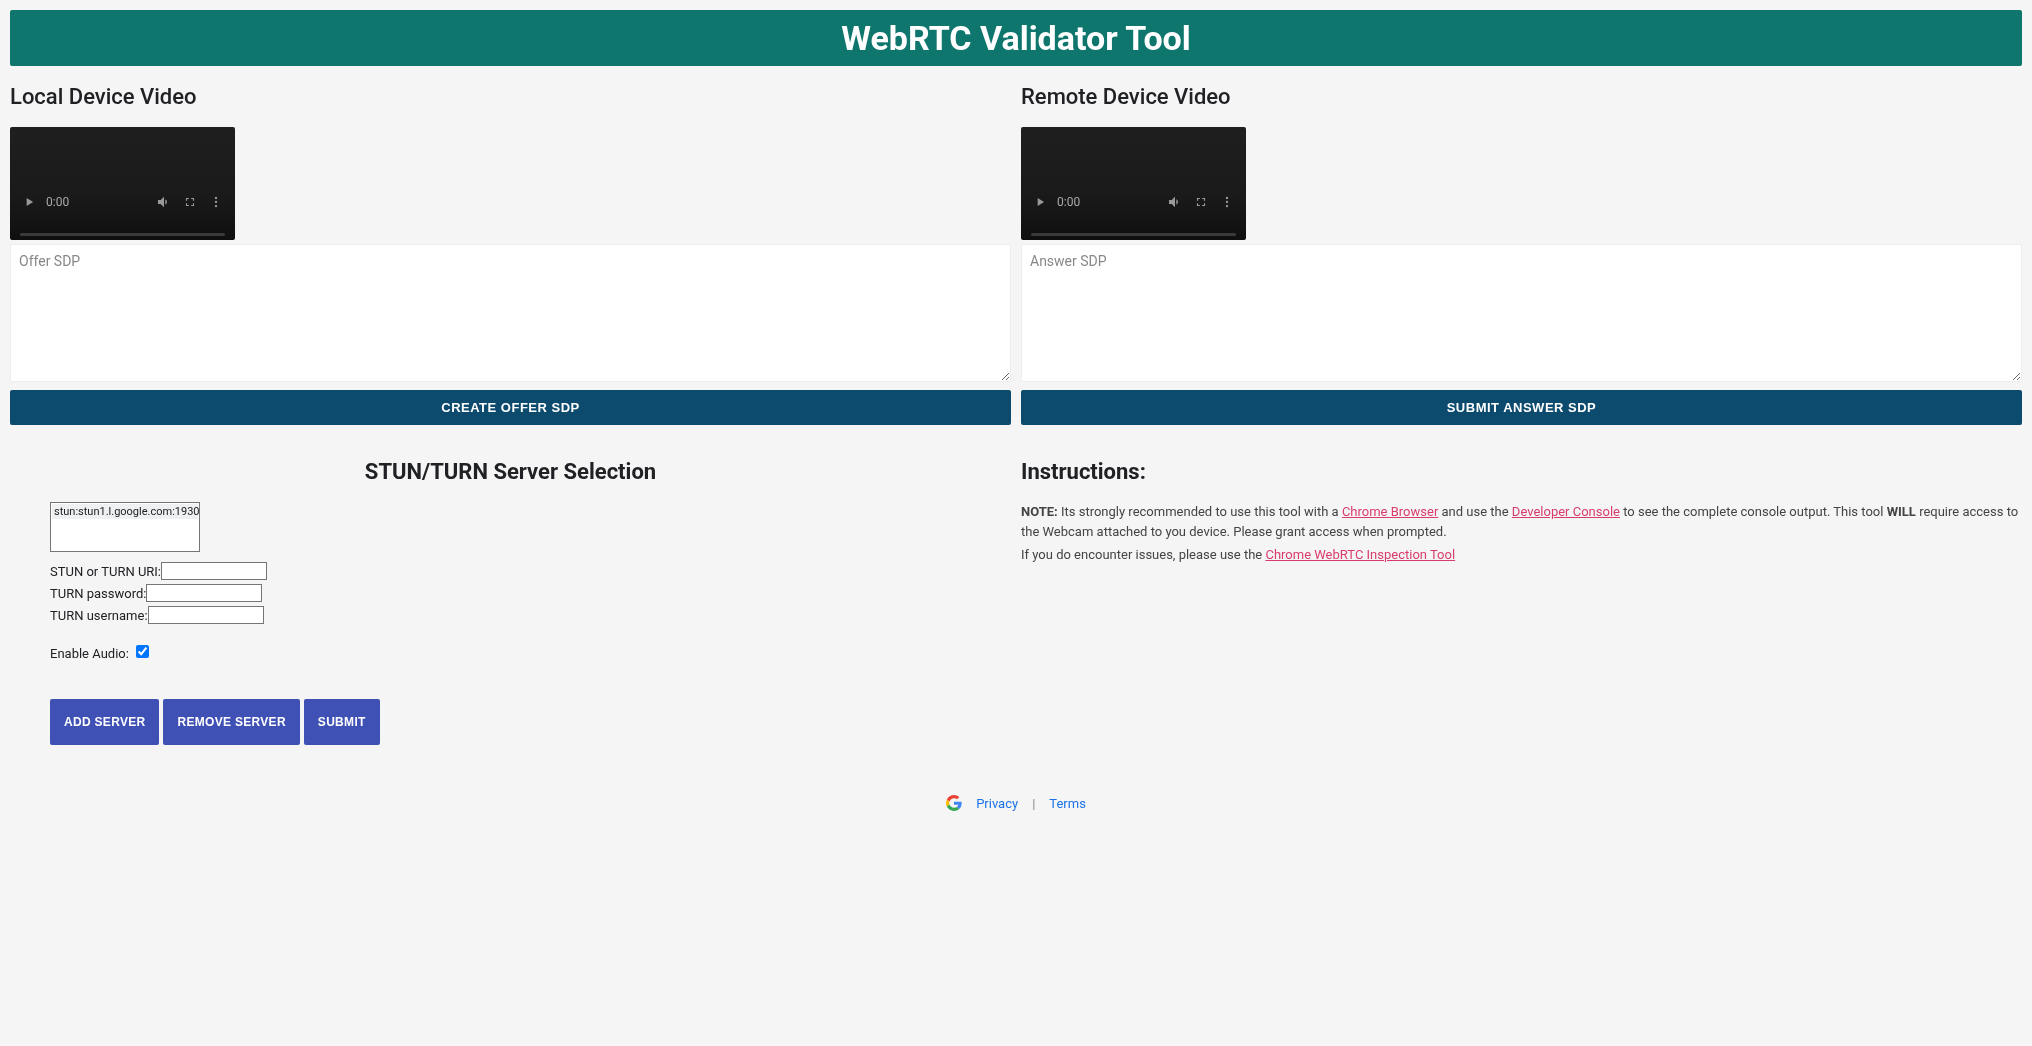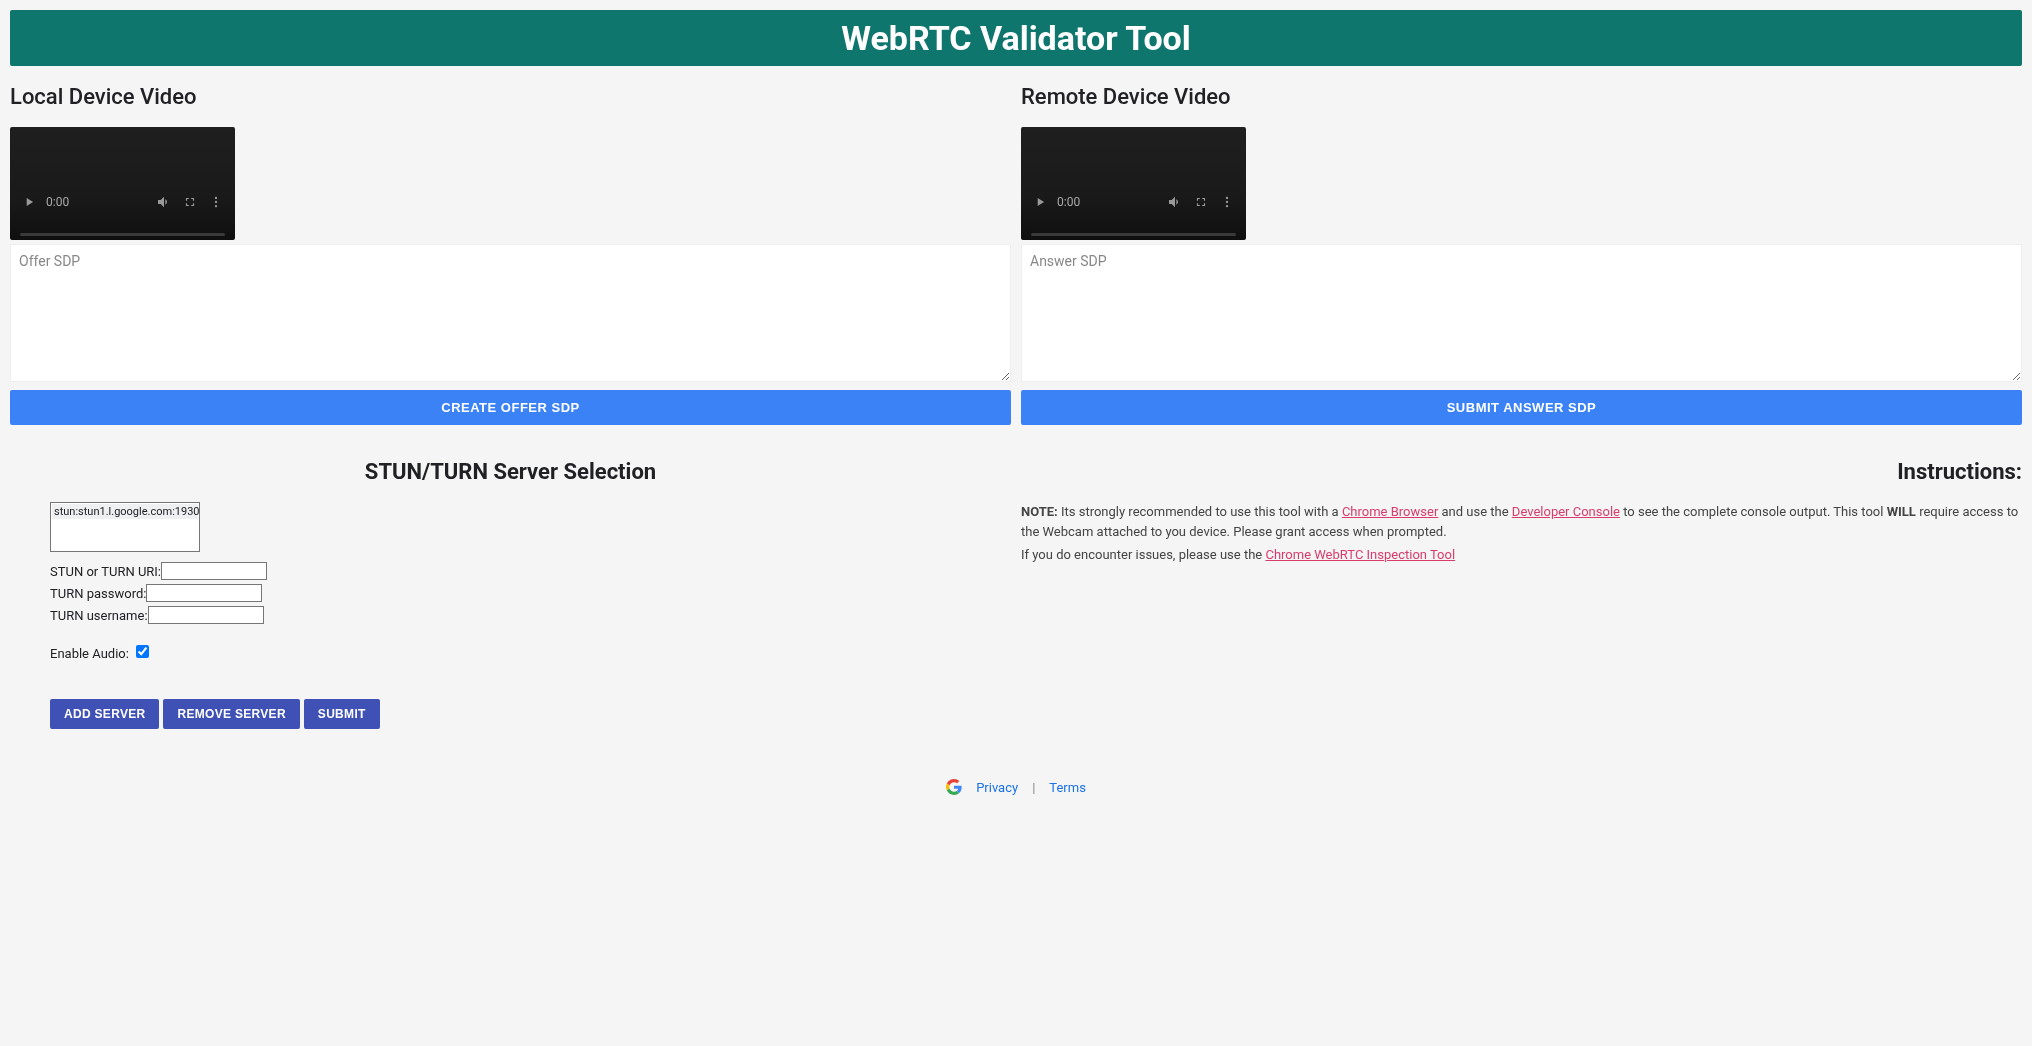--- a/index.html
+++ b/index.html
@@ -83,38 +83,38 @@
     background: #fff;
     font-family: inherit;
     font-size: 14px;
     padding: 8px;
     color: #202124;
     margin-top: 4px;
   }
   .sdp-textarea::placeholder { color: #888; }
   .wide-button {
     margin-top: 8px;
-    background: #3b82f6;
+    background: #0c4a6e;
     color: #fff;
     border: none;
     font-size: 13px;
     font-weight: 700;
     letter-spacing: 0.5px;
     padding: 10px;
     border-radius: 2px;
     cursor: pointer;
     text-transform: uppercase;
   }
   .sub-h2 {
     font-size: 22px;
     font-weight: 700;
     margin: 34px 0 18px 0;
     text-align: center;
   }
-  .sub-h2.left { text-align: right; }
+  .sub-h2.left { text-align: left; }
   .form-block { padding: 0 40px; font-size: 13px; color: #202124; }
   .listbox {
     width: 150px;
     height: 50px;
     border: 1px solid #767676;
     background: #fff;
     font-size: 11px;
     overflow-y: scroll;
     padding: 1px;
     margin-bottom: 10px;
@@ -147,21 +147,21 @@
     gap: 4px;
     margin-top: 38px;
   }
   .btn-small {
     background: #3f51b5;
     color: #fff;
     border: none;
     font-size: 12px;
     font-weight: 700;
     letter-spacing: 0.3px;
-    padding: 8px 14px;
+    padding: 16px 14px;
     border-radius: 2px;
     cursor: pointer;
     text-transform: uppercase;
   }
   .instructions {
     font-size: 13px;
     line-height: 1.5;
     color: #444;
   }
   .instructions a { color: #d93c6c; text-decoration: underline; cursor: pointer; }

